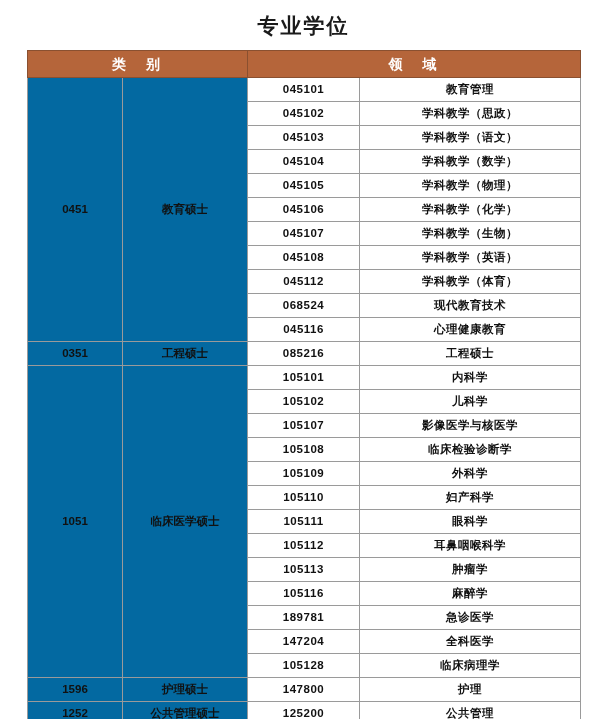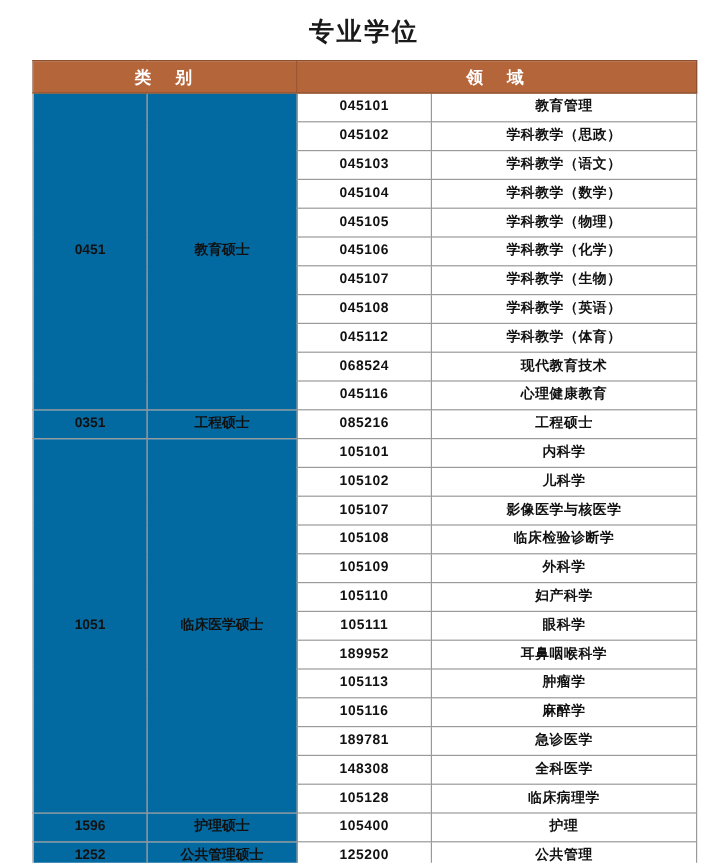--- a/index.html
+++ b/index.html
@@ -183,47 +183,47 @@
           </tr>
           <tr>
             <td class="num-cell">105110</td>
             <td class="field-cell cjk">妇产科学</td>
           </tr>
           <tr>
             <td class="num-cell">105111</td>
             <td class="field-cell cjk">眼科学</td>
           </tr>
           <tr>
-            <td class="num-cell">189952</td>
+            <td class="num-cell">105112</td>
             <td class="field-cell cjk">耳鼻咽喉科学</td>
           </tr>
           <tr>
             <td class="num-cell">105113</td>
             <td class="field-cell cjk">肿瘤学</td>
           </tr>
           <tr>
             <td class="num-cell">105116</td>
             <td class="field-cell cjk">麻醉学</td>
           </tr>
           <tr>
             <td class="num-cell">189781</td>
             <td class="field-cell cjk">急诊医学</td>
           </tr>
           <tr>
-            <td class="num-cell">148308</td>
+            <td class="num-cell">147204</td>
             <td class="field-cell cjk">全科医学</td>
           </tr>
           <tr>
             <td class="num-cell">105128</td>
             <td class="field-cell cjk">临床病理学</td>
           </tr>
           <tr>
             <td class="code-cell" rowspan="1">1596</td>
             <td class="cat-cell cjk" rowspan="1">护理硕士</td>
-            <td class="num-cell">105400</td>
+            <td class="num-cell">147800</td>
             <td class="field-cell cjk">护理</td>
           </tr>
           <tr>
             <td class="code-cell" rowspan="1">1252</td>
             <td class="cat-cell cjk" rowspan="1">公共管理硕士</td>
             <td class="num-cell">125200</td>
             <td class="field-cell cjk">公共管理</td>
           </tr>
         </tbody>
     </table>

